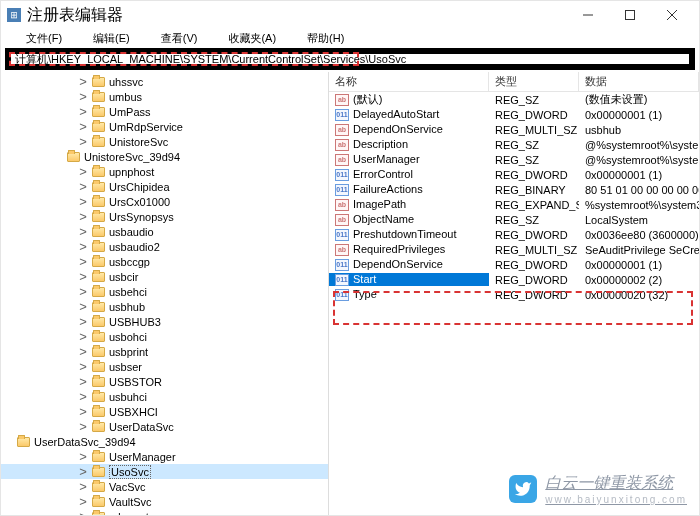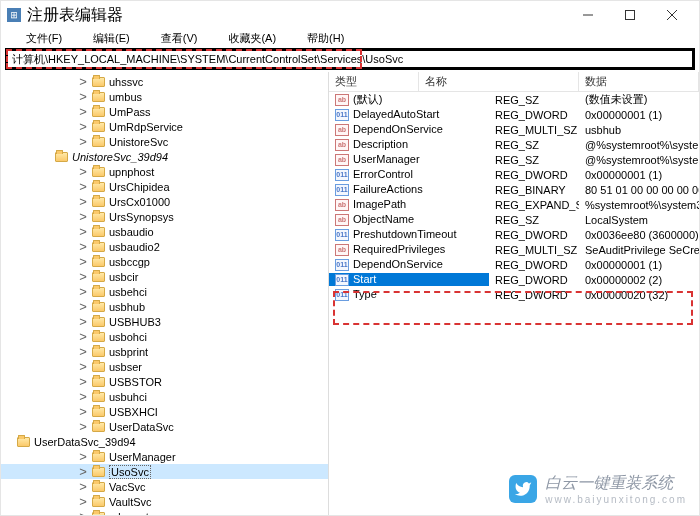--- a/index.html
+++ b/index.html
@@ -65,21 +65,21 @@
       font-size: 11px;
       gap: 4px;
     }
     .menubar span {
       padding: 1px 6px;
       margin-left: 15px;
     }
     
     .addressbar {
       height: 22px;
-      border: 3px solid #000000;
+      border: 6px solid #000000;
       margin: 1px 4px 2px 4px;
       display: flex;
       align-items: center;
       padding: 0 4px;
       font-size: 11px;
       position: relative;
     }
     .highlight-address {
       border: 2px dashed #d93333;
       position: absolute;
@@ -212,20 +212,21 @@
     
     .watermark {
       position: absolute;
       right: 12px;
       bottom: 10px;
       display: flex;
       align-items: center;
       font-size: 16px;
       color: #8e97a5;
       font-style: italic;
+      text-decoration: underline;
     }
     .watermark .logo {
       width: 28px;
       height: 28px;
       border-radius: 6px;
       background: #3aa6e6;
       margin-right: 8px;
       display: flex;
       align-items: center;
       justify-content: center;
@@ -299,21 +300,21 @@
       <div class="tree-item" style="padding-left: 75px;">
         <span class="expand">&gt;</span>
         <span class="folder-icon"></span>
         <span class="label">UmRdpService</span>
       </div>
       <div class="tree-item" style="padding-left: 75px;">
         <span class="expand">&gt;</span>
         <span class="folder-icon"></span>
         <span class="label">UnistoreSvc</span>
       </div>
-      <div class="tree-item" style="padding-left: 38px; font-style: italic;">
+      <div class="tree-item" style="padding-left: 50px;">
         <span class="expand">&nbsp;</span>
         <span class="folder-icon"></span>
         <span class="label">UnistoreSvc_39d94</span>
       </div>
       <div class="tree-item" style="padding-left: 75px;">
         <span class="expand">&gt;</span>
         <span class="folder-icon"></span>
         <span class="label">upnphost</span>
       </div>
       <div class="tree-item" style="padding-left: 75px;">
@@ -428,22 +429,22 @@
       </div>
       <div class="tree-item" style="padding-left: 75px;">
         <span class="expand">&gt;</span>
         <span class="folder-icon"></span>
         <span class="label">vdrvroot</span>
       </div>
     </div>
 
   <div class="list-panel">
     <div class="list-header">
+      <div class="col col-name">名称</div>
       <div class="col col-type">类型</div>
-      <div class="col col-name">名称</div>
       <div class="col col-data">数据</div>
     </div>
     <div class="list-body" id="list-body">
         <div class="list-row">
           <div class="col col-name"><span class="val-icon sz">ab</span><span>(默认)</span></div>
           <div class="col col-type">REG_SZ</div>
           <div class="col col-data">(数值未设置)</div>
         </div>
         <div class="list-row">
           <div class="col col-name"><span class="val-icon dw">011</span><span>DelayedAutoStart</span></div>

